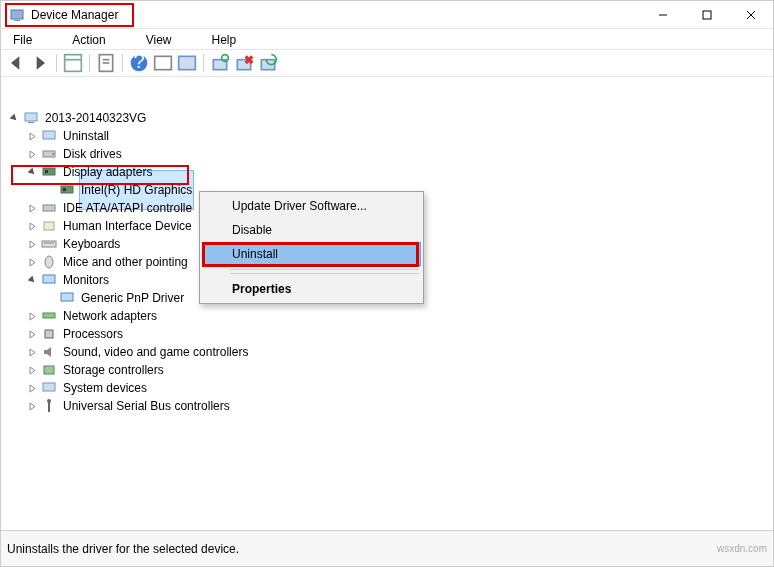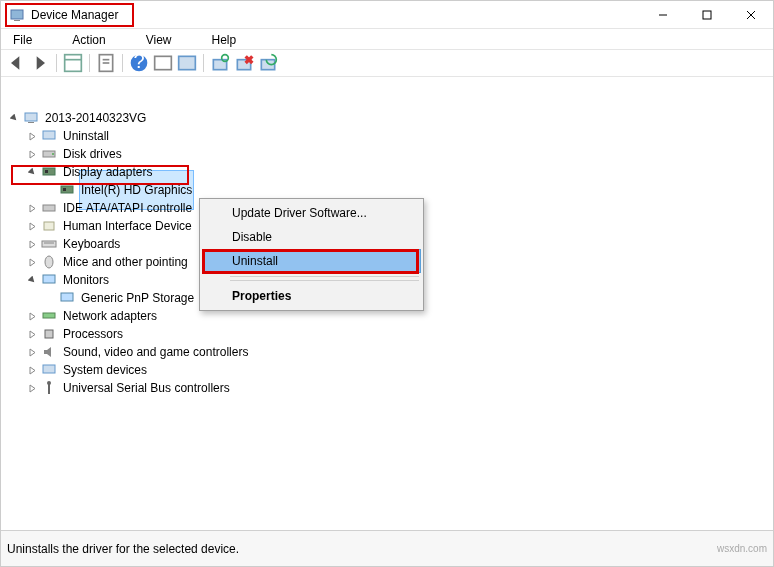--- a/index.html
+++ b/index.html
@@ -310,21 +310,21 @@
               </div>
             <ul>
               <li>
                   <div class="node">
                     <span class="expander" style="visibility:hidden"></span>
                     <span class="dev-icon">
                       <svg viewBox="0 0 16 16">
                         <rect x="2" y="3" width="12" height="8" fill="#bdf" stroke="#58a"></rect>
                       </svg>
                     </span>
-                    <span class="label">Generic PnP Storage</span>
+                    <span class="label">Generic PnP Driver</span>
                   </div>
                 </li>
             </ul>
           </li>
           <li>
               <div class="node">
                 <span class="expander">
                   <svg viewBox="0 0 9 9">
                     <path d="M2 1 L7 4.5 L2 8 Z" fill="none" stroke="#888"></path>
                   </svg>
@@ -369,20 +369,35 @@
             </li>
           <li>
               <div class="node">
                 <span class="expander">
                   <svg viewBox="0 0 9 9">
                     <path d="M2 1 L7 4.5 L2 8 Z" fill="none" stroke="#888"></path>
                   </svg>
                 </span>
                 <span class="dev-icon">
                   <svg viewBox="0 0 16 16">
+                    <rect x="3" y="4" width="10" height="8" fill="#9c9" stroke="#585"></rect>
+                  </svg>
+                </span>
+                <span class="label">Storage controllers</span>
+              </div>
+            </li>
+          <li>
+              <div class="node">
+                <span class="expander">
+                  <svg viewBox="0 0 9 9">
+                    <path d="M2 1 L7 4.5 L2 8 Z" fill="none" stroke="#888"></path>
+                  </svg>
+                </span>
+                <span class="dev-icon">
+                  <svg viewBox="0 0 16 16">
                     <rect x="2" y="3" width="12" height="8" fill="#cde" stroke="#69c"></rect>
                   </svg>
                 </span>
                 <span class="label">System devices</span>
               </div>
             </li>
           <li>
               <div class="node">
                 <span class="expander">
                   <svg viewBox="0 0 9 9">
@@ -398,21 +413,21 @@
                 <span class="label">Universal Serial Bus controllers</span>
               </div>
             </li>
         </ul>
       </li>
     </ul>
   </div>
 
   <div class="hl-row hl-red" style="left:10px; top:60px; width:178px; height:20px;"></div>
 
-  <div class="ctxmenu" style="top:93px;">
+  <div class="ctxmenu" style="top:86px;">
     <div class="ctxitem">Update Driver Software...</div>
     <div class="ctxitem">Disable</div>
     <div class="ctxitem hi">Uninstall</div>
     <div class="ctxsep"></div>
     <div class="ctxsep"></div>
     <div class="ctxitem bold">Properties</div>
     <div class="ctx-red" style="left:2px; top:50px; width:217px; height:25px;"></div>
   </div>
 </div>
 

